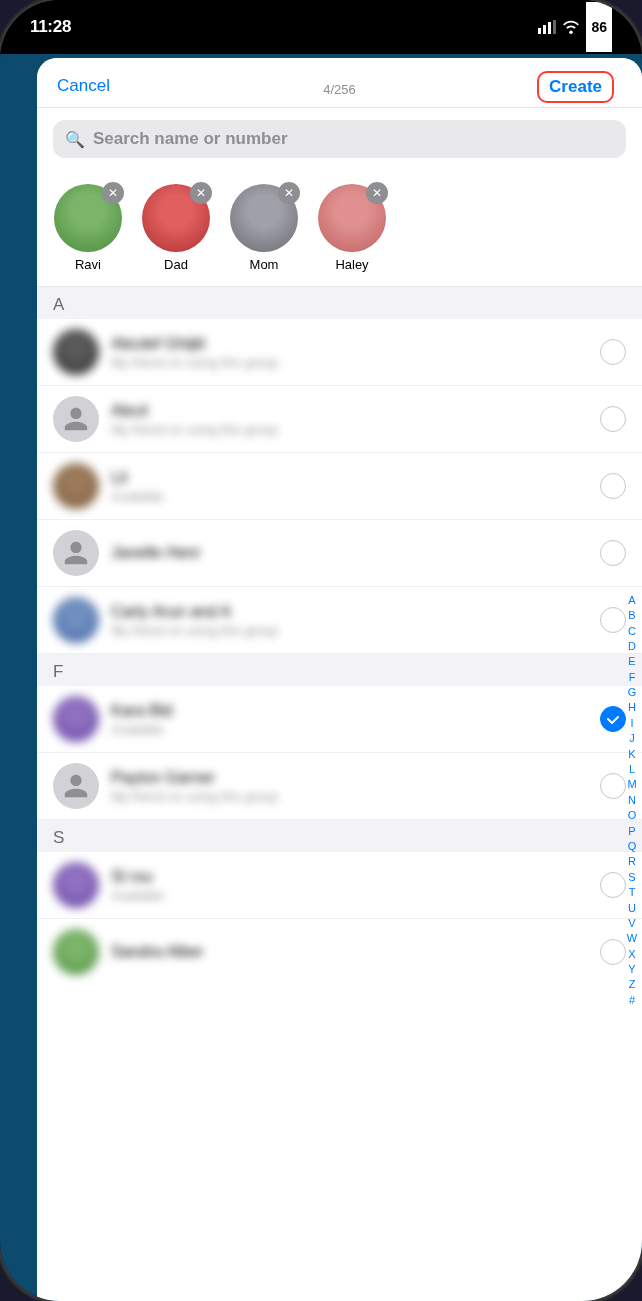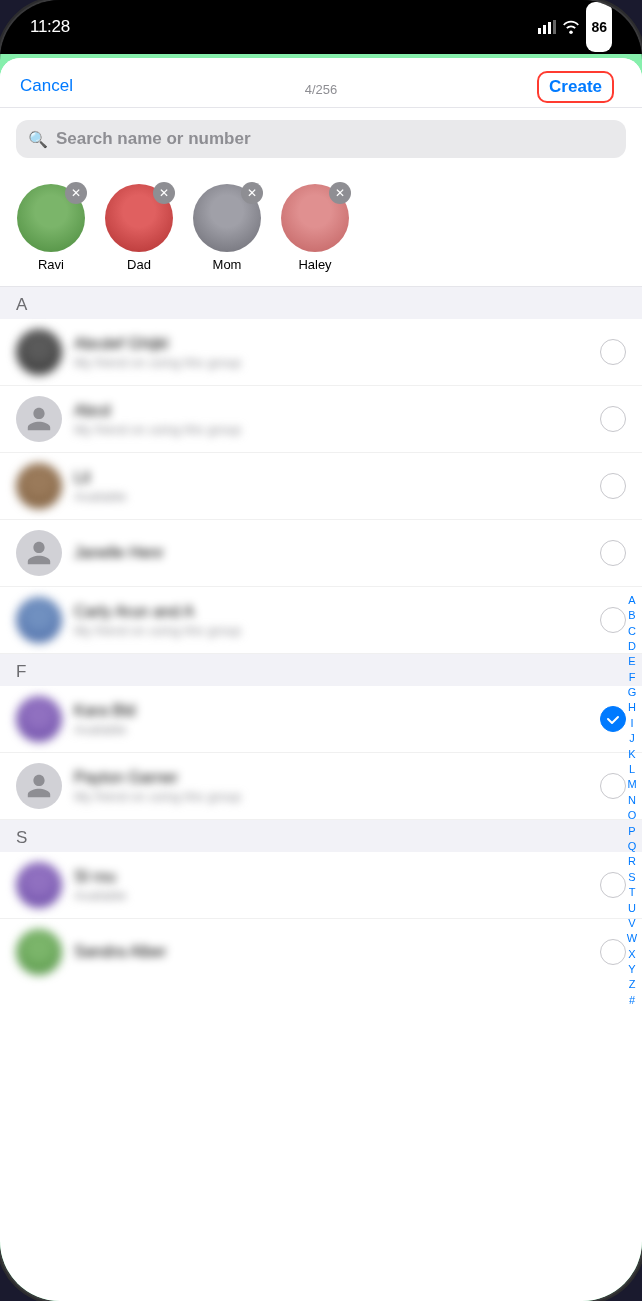--- a/index.html
+++ b/index.html
@@ -25,54 +25,55 @@
       height: 54px;
       display: flex;
       align-items: center;
       justify-content: space-between;
       padding: 0 30px;
       position: relative;
     }
     .status-time {
       color: white;
       font-size: 17px;
-      font-weight: 400;
+      font-weight: 700;
       letter-spacing: -0.3px;
     }
     .status-icons {
       display: flex;
       align-items: center;
       gap: 6px;
     }
     .status-icons svg { fill: white; }
     .battery-badge {
       color: white;
       font-size: 15px;
       font-weight: 600;
       background: white;
       color: #000;
-      border-radius: 9px;
+      border-radius: 0;
       padding: 17px 5px;
       font-size: 14px;
     }
     .notch {
       position: absolute;
       top: 0;
       left: 50%;
       transform: translateX(-50%);
       width: 160px;
       height: 34px;
       background: #000;
       border-radius: 0 0 24px 24px;
     }
     .screen-content {
-      background: #86efac;
+      background: #0c4a6e;
       height: calc(100% - 54px);
       overflow: hidden;
       position: relative;
+      padding-left: 37px;
     }
     .modal-sheet {
       background: #fff;
       border-radius: 20px 20px 0 0;
       margin-top: 4px;
       height: 100%;
       overflow: hidden;
       position: relative;
     }
     .modal-header {

